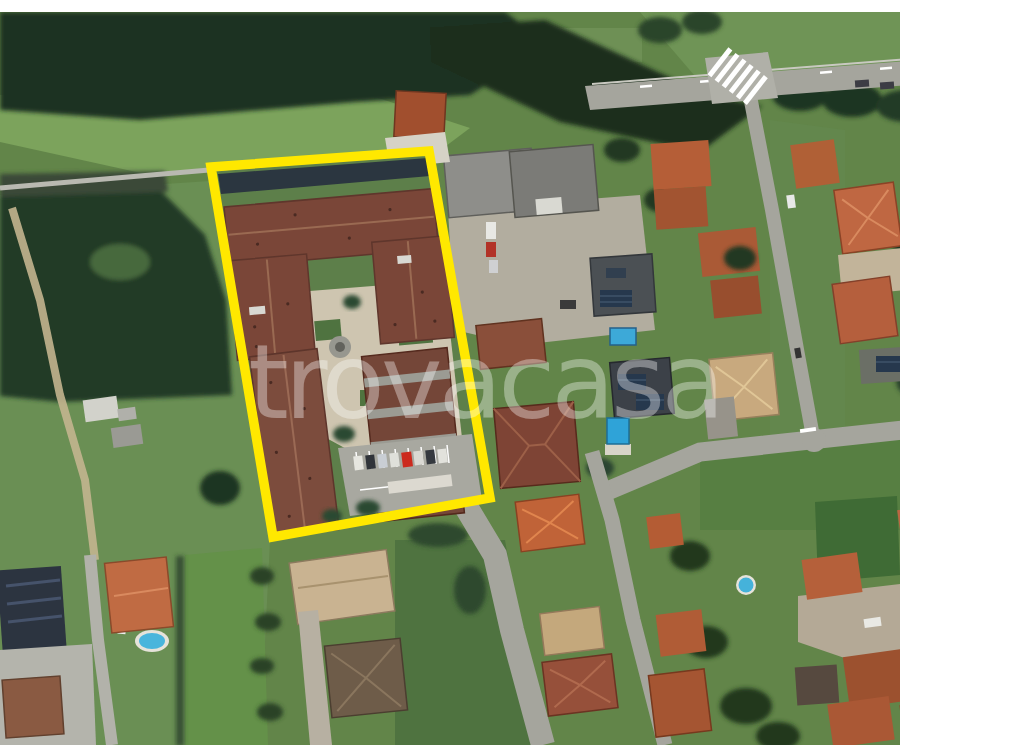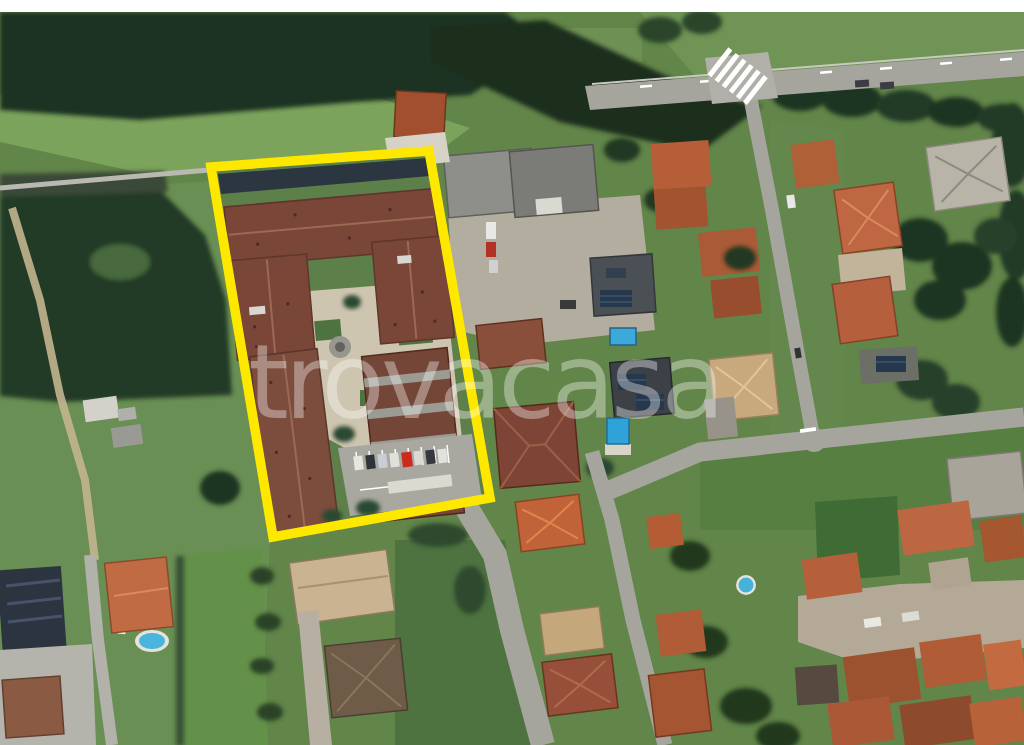--- a/index.html
+++ b/index.html
@@ -1,16 +1,16 @@
 <!DOCTYPE html>
 <html><head>
 <meta charset="utf-8">
 <style>
   html,body{margin:0;padding:0;background:#ffffff;}
-  .stage{position:relative;width:1024px;height:745px;overflow:hidden;background:#ffffff;
+  .stage{position:relative;width:900px;height:745px;overflow:hidden;background:#ffffff;
          font-family:"DejaVu Sans",sans-serif;text-align:right;}
   .stage svg{position:absolute;left:0;top:0;}
   .wm{font-family:"DejaVu Sans",sans-serif;font-weight:400;letter-spacing:-4px;}
 </style>
 </head>
 <body>
 
 <div class="stage">
 <svg width="1024" height="745" viewBox="0 0 1024 745">
   <defs>

